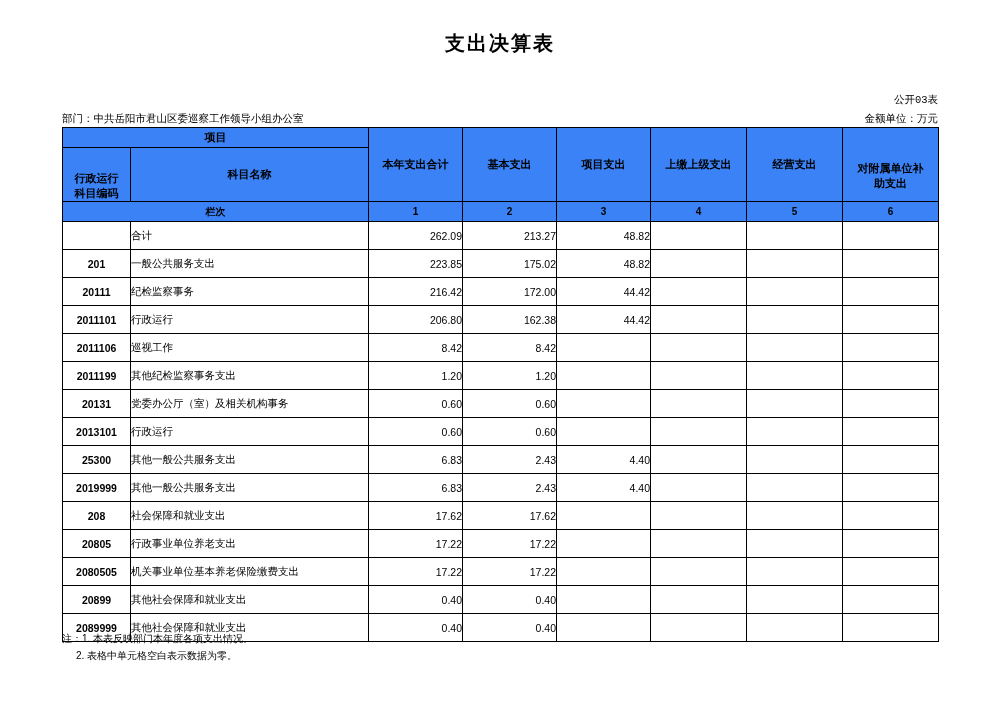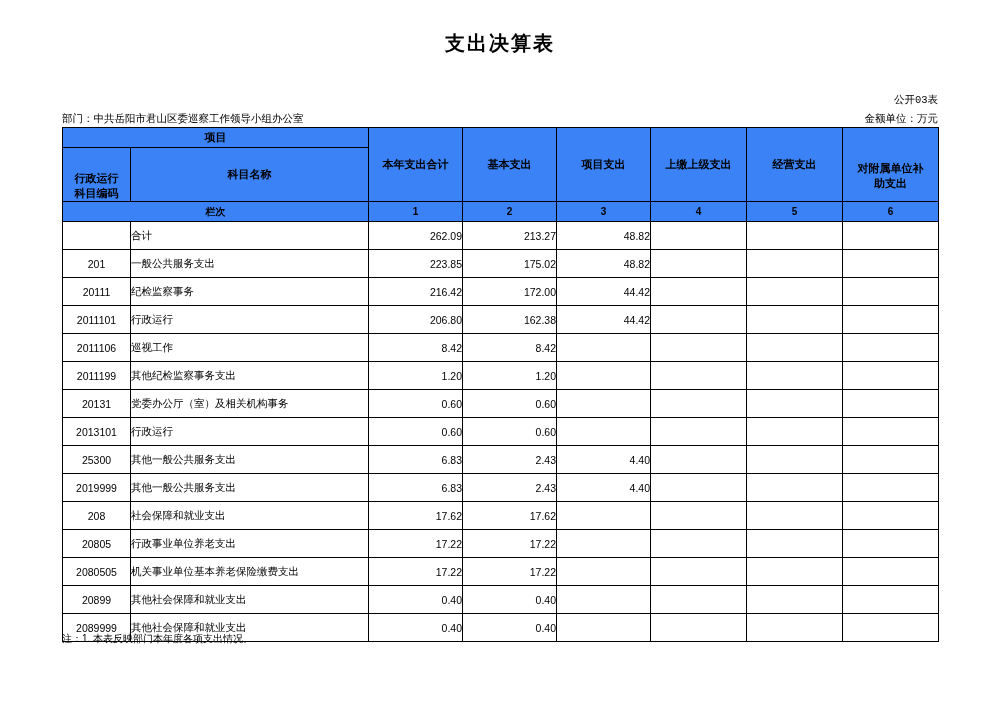--- a/index.html
+++ b/index.html
@@ -78,20 +78,21 @@
     height: 19px;
     font-size: 10px;
   }
   .two-line {
     line-height: 1.35;
     margin-top: 23px;
   }
   td.code {
     text-align: center;
     height: 27px;
+    font-weight: bold;
   }
   td.name {
     text-align: left;
     padding-left: 6px;
     height: 27px;
     margin-top: 24px;
   }
   td.num {
     text-align: right;
     padding-right: 8px;
@@ -318,15 +319,16 @@
           <td class="num"></td>
           <td class="num"></td>
           <td class="num"></td>
         </tr>
       </tbody>
     </table>
   </div>
 
   <div class="notes">
     <div>注：1. 本表反映部门本年度各项支出情况。</div>
+    <div class="indent">2. 表格中单元格空白表示数据为零。</div>
   </div>
 
 </div>
 
 </body></html>

